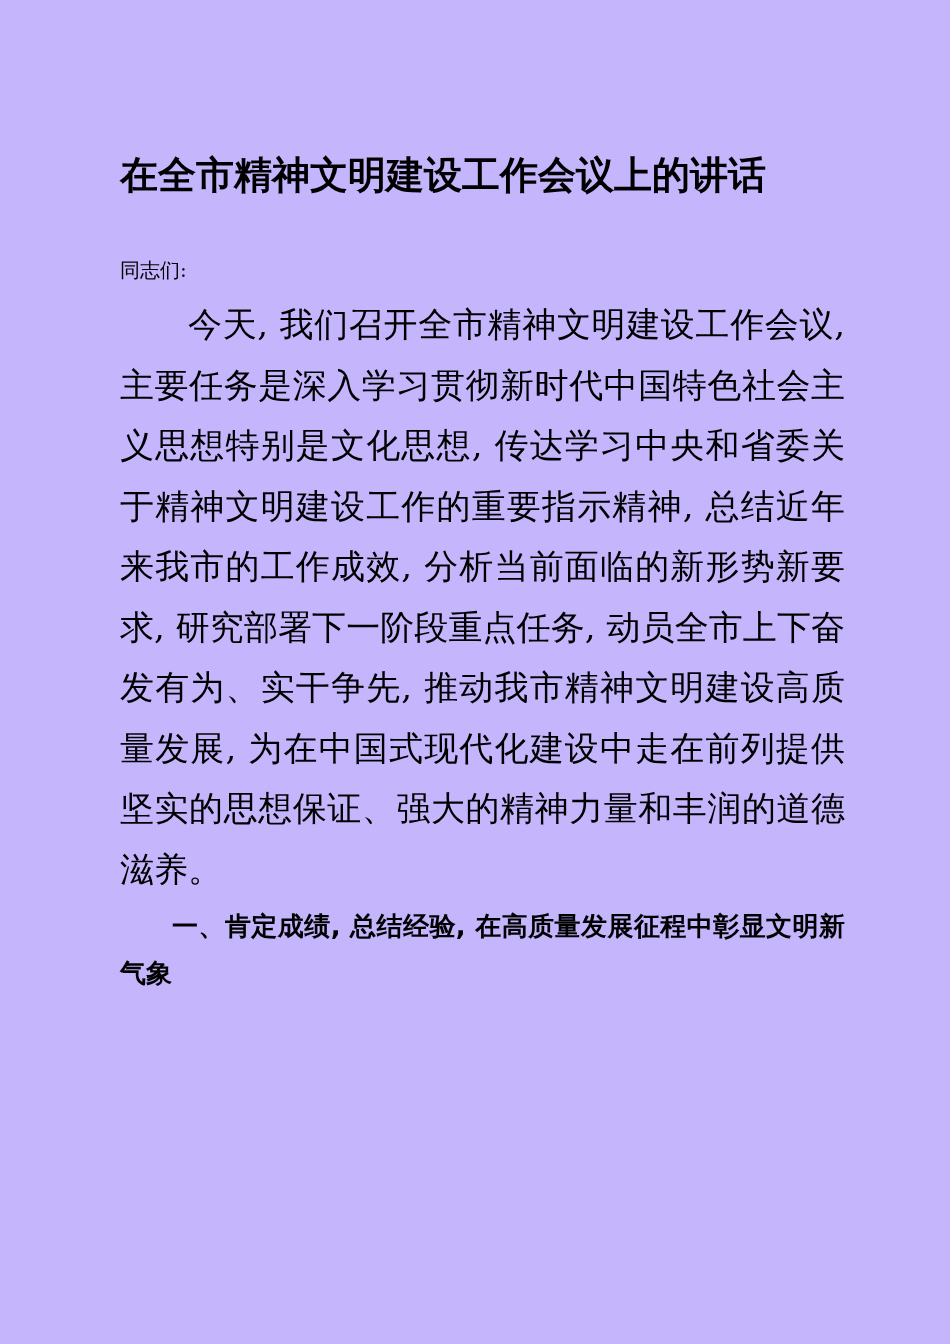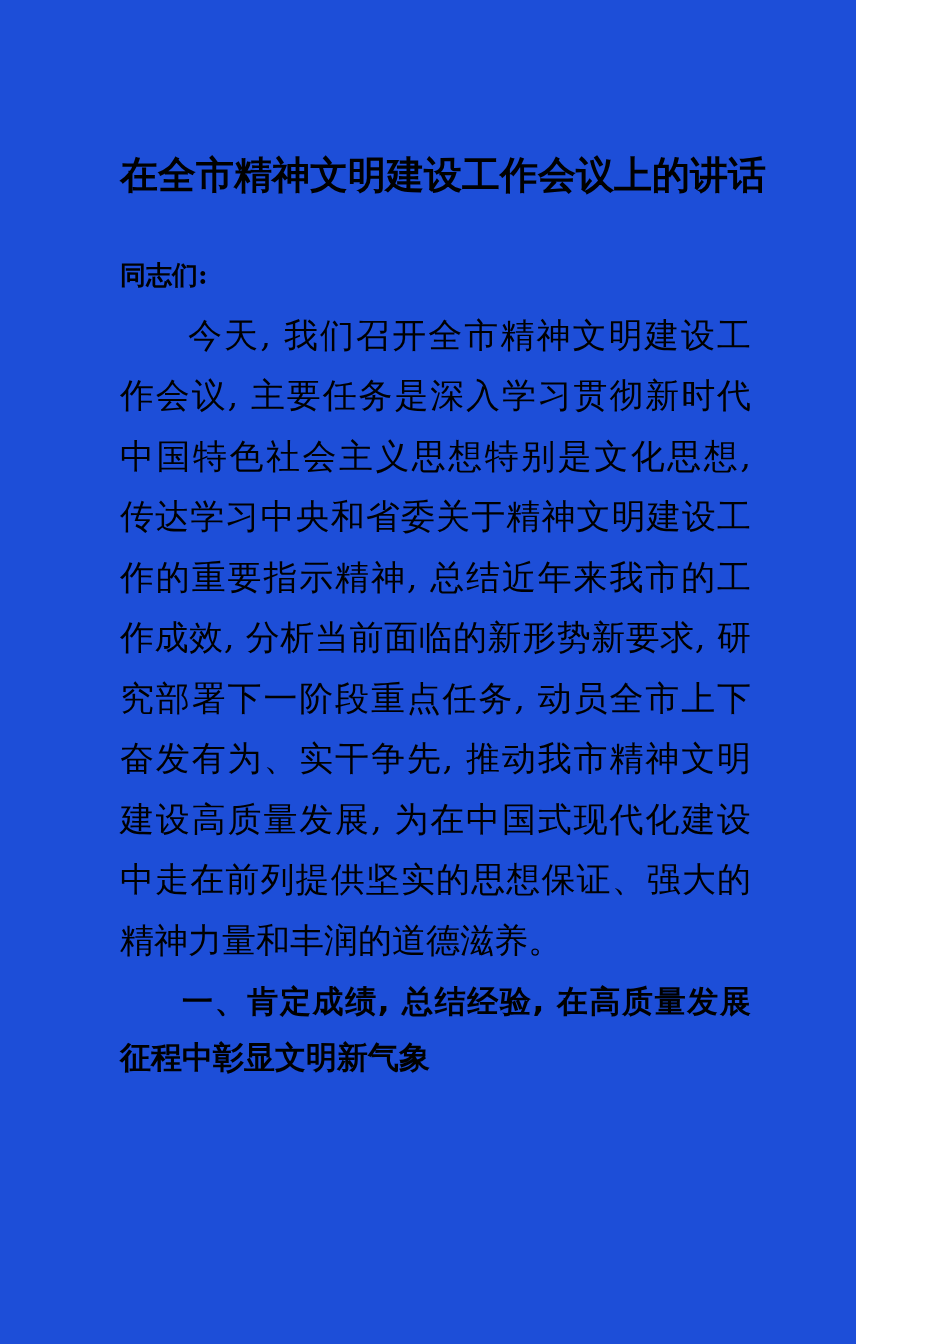--- a/index.html
+++ b/index.html
@@ -1,60 +1,59 @@
 <!DOCTYPE html>
 <html><head>
 <meta charset="utf-8">
 <style>
   html, body {
     margin: 0;
     padding: 0;
     background: #ffffff;
   }
   .page {
-    width: 856px;
+    width: 950px;
     height: 1344px;
-    background: #1d4ed8;
+    background: #c4b5fd;
     box-sizing: border-box;
     padding: 150px 105px 0 120px;
     font-family: "DejaVu Serif", "Liberation Serif", serif;
     color: #000000;
     position: relative;
     overflow: hidden;
   }
   .doc-title {
     font-family: "DejaVu Sans", "Liberation Sans", sans-serif;
     font-weight: bold;
     font-size: 38px;
     line-height: 1.35;
     letter-spacing: 0px;
     text-align: left;
     margin: 0 0 52px 0;
     white-space: nowrap;
   }
   .salutation {
-    font-size: 26px;
+    font-size: 20px;
     line-height: 1.75;
     margin: 0 0 6px 0;
     font-family: "DejaVu Serif", "Liberation Serif", serif;
-    font-weight: bold;
   }
   .body-para {
     font-size: 34px;
     line-height: 1.78;
     margin: 0 0 4px 0;
     text-align: justify;
     text-justify: inter-ideograph;
     text-indent: 2em;
     font-family: "DejaVu Serif", "Liberation Serif", serif;
   }
   .section-heading {
     font-family: "DejaVu Sans", "Liberation Sans", sans-serif;
     font-weight: bold;
-    font-size: 31px;
+    font-size: 26px;
     line-height: 1.78;
     margin: 0 0 4px 0;
     text-align: justify;
     text-indent: 2em;
   }
 </style>
 </head>
 <body>
 
 <div class="page">

